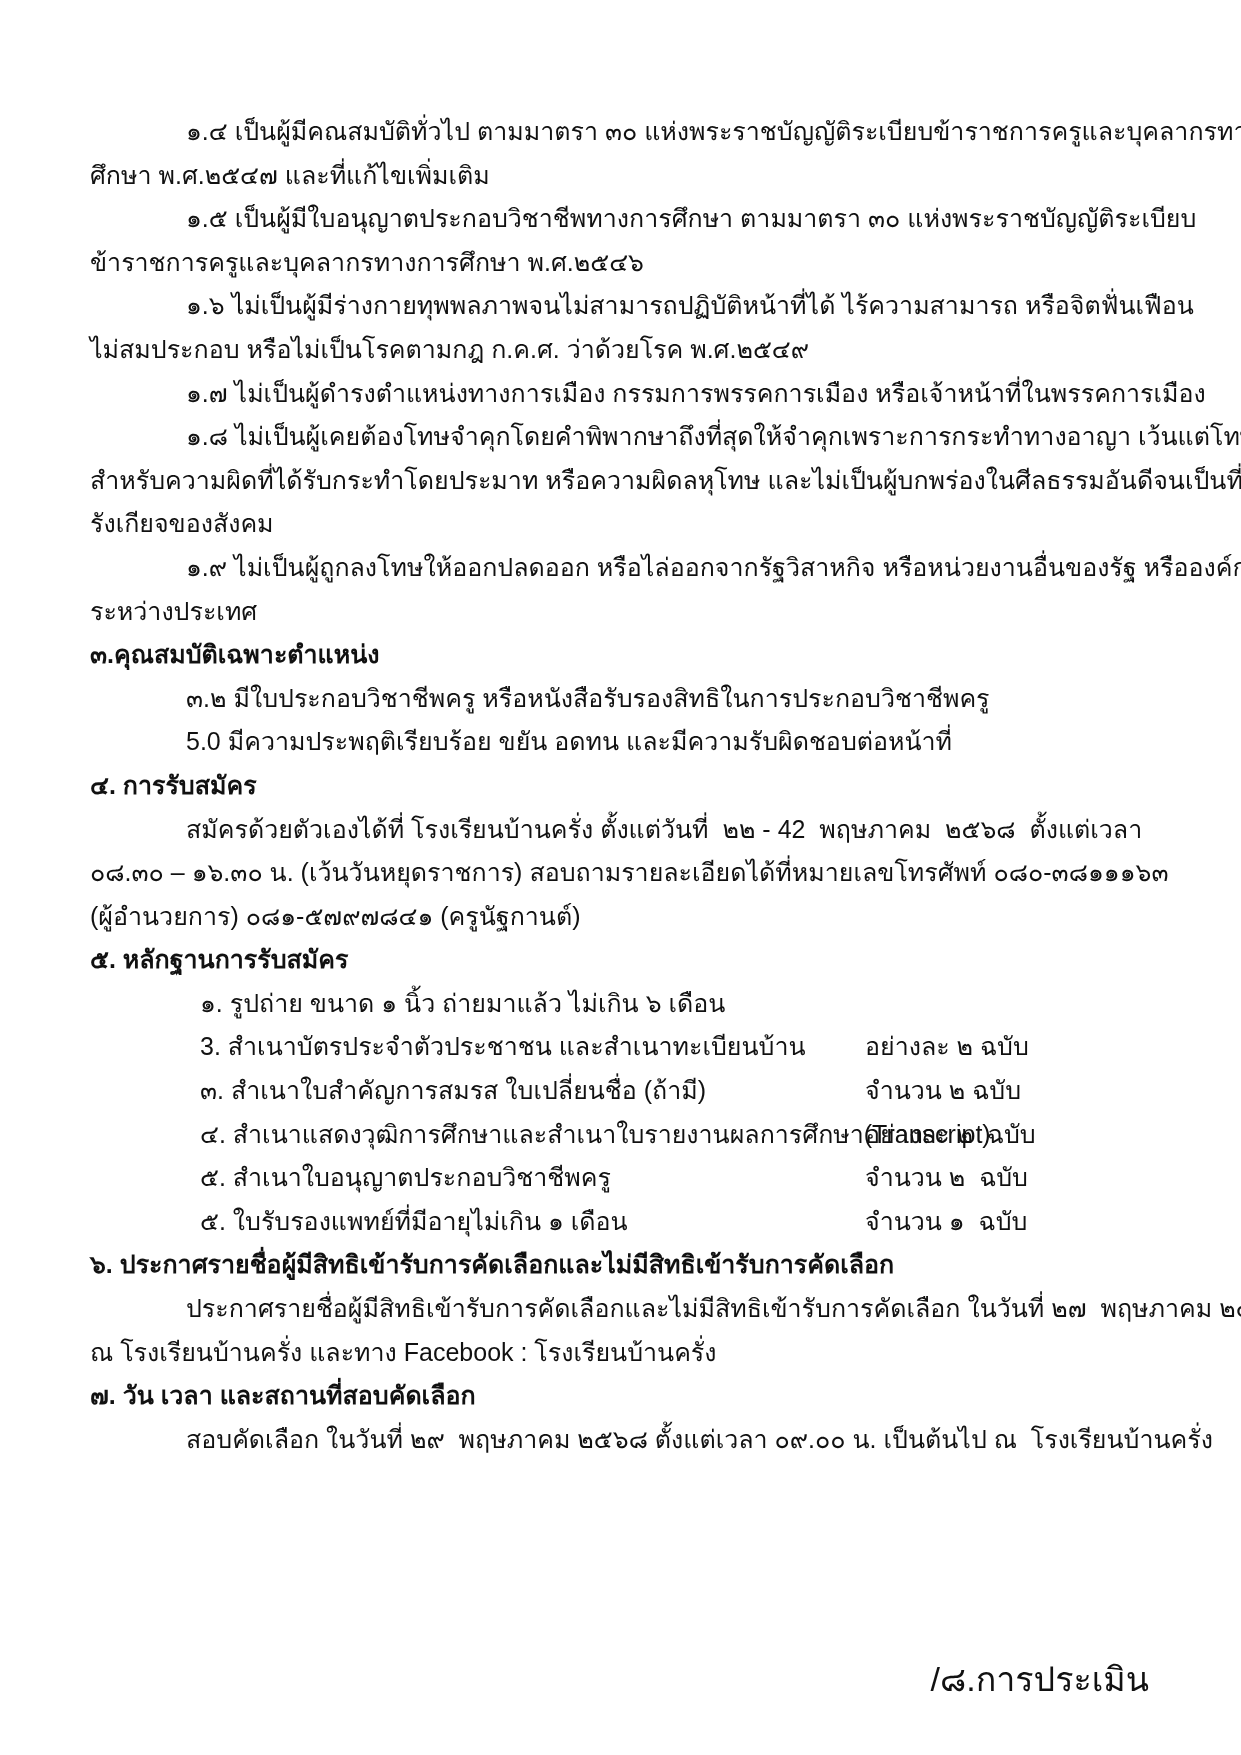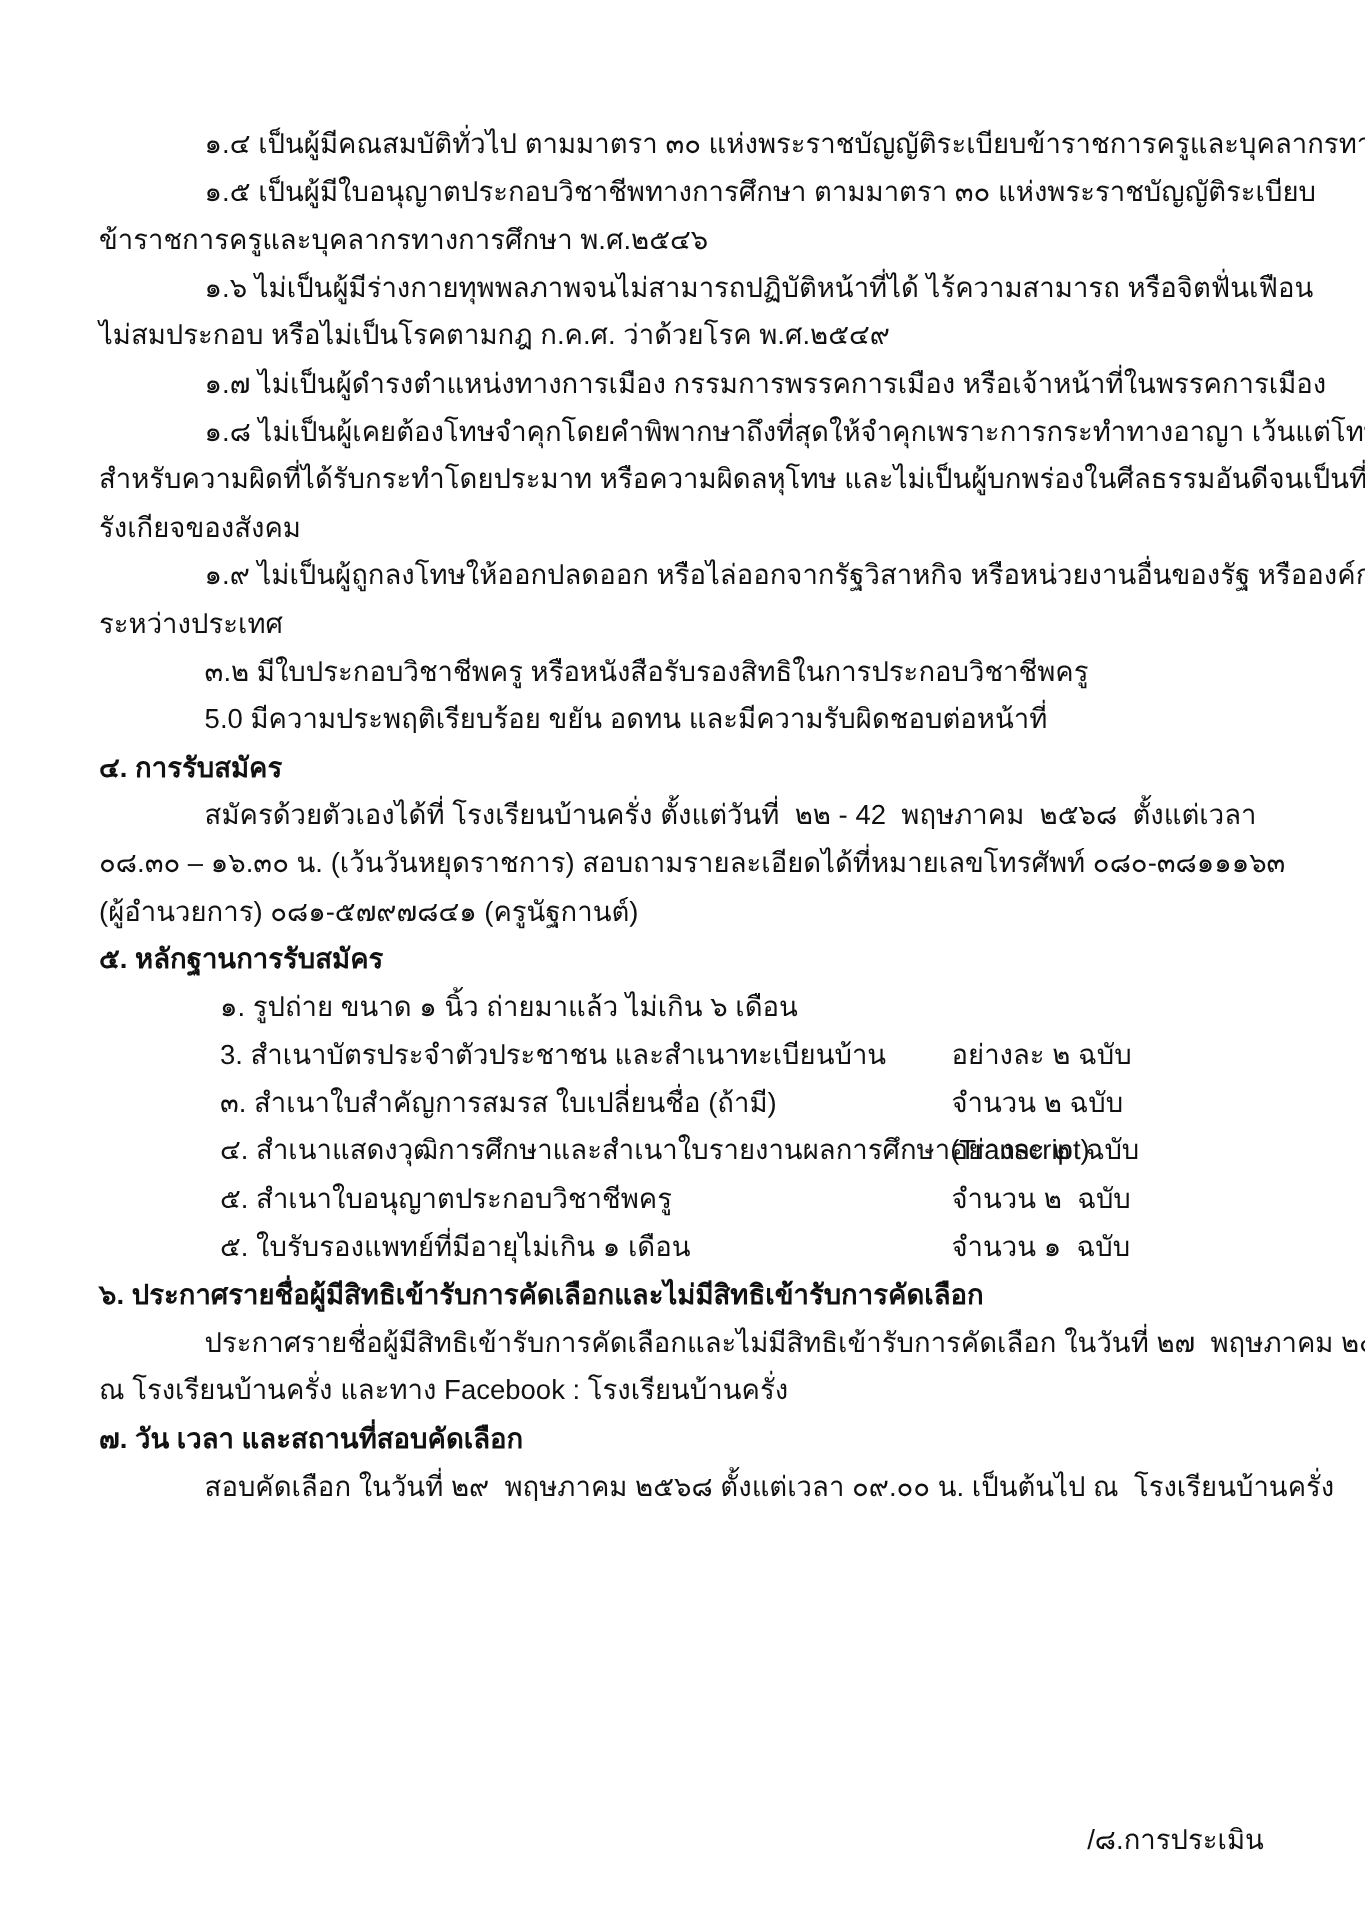--- a/index.html
+++ b/index.html
@@ -28,42 +28,44 @@
     box-sizing: border-box;
     padding-left: 110px;
     width: 775px;
     white-space: pre;
   }
   .doc-qty { white-space: pre; flex: 1; }
   .footer {
     position: absolute;
     top: 1652px;
     right: 92px;
-    font-size: 25px;
+    font-size: 34px;
     white-space: pre;
   }
 </style>
 </head>
 <body>
 
 <div class="page">
   <div class="content">
 
     <div class="line indent">๑.๔ เป็นผู้มีคณสมบัติทั่วไป ตามมาตรา ๓๐ แห่งพระราชบัญญัติระเบียบข้าราชการครูและบุคลากรทางการ</div>
+    <div class="line">ศึกษา พ.ศ.๒๕๔๗ และที่แก้ไขเพิ่มเติม</div>
     <div class="line indent">๑.๕ เป็นผู้มีใบอนุญาตประกอบวิชาชีพทางการศึกษา ตามมาตรา ๓๐ แห่งพระราชบัญญัติระเบียบ</div>
     <div class="line">ข้าราชการครูและบุคลากรทางการศึกษา พ.ศ.๒๕๔๖</div>
     <div class="line indent">๑.๖ ไม่เป็นผู้มีร่างกายทุพพลภาพจนไม่สามารถปฏิบัติหน้าที่ได้ ไร้ความสามารถ หรือจิตฟั่นเฟือน</div>
     <div class="line">ไม่สมประกอบ หรือไม่เป็นโรคตามกฎ ก.ค.ศ. ว่าด้วยโรค พ.ศ.๒๕๔๙</div>
     <div class="line indent">๑.๗ ไม่เป็นผู้ดำรงตำแหน่งทางการเมือง กรรมการพรรคการเมือง หรือเจ้าหน้าที่ในพรรคการเมือง</div>
     <div class="line indent">๑.๘ ไม่เป็นผู้เคยต้องโทษจำคุกโดยคำพิพากษาถึงที่สุดให้จำคุกเพราะการกระทำทางอาญา เว้นแต่โทษ</div>
     <div class="line">สำหรับความผิดที่ได้รับกระทำโดยประมาท หรือความผิดลหุโทษ และไม่เป็นผู้บกพร่องในศีลธรรมอันดีจนเป็นที่</div>
     <div class="line">รังเกียจของสังคม</div>
     <div class="line indent">๑.๙ ไม่เป็นผู้ถูกลงโทษให้ออกปลดออก หรือไล่ออกจากรัฐวิสาหกิจ หรือหน่วยงานอื่นของรัฐ หรือองค์กร</div>
     <div class="line">ระหว่างประเทศ</div>
 
+    <div class="heading">๓.คุณสมบัติเฉพาะตำแหน่ง</div>
     <div class="line indent">๓.๒ มีใบประกอบวิชาชีพครู หรือหนังสือรับรองสิทธิในการประกอบวิชาชีพครู</div>
     <div class="line indent">5.0 มีความประพฤติเรียบร้อย ขยัน อดทน และมีความรับผิดชอบต่อหน้าที่</div>
 
     <div class="heading">๔. การรับสมัคร</div>
     <div class="line indent">สมัครด้วยตัวเองได้ที่ โรงเรียนบ้านครั่ง ตั้งแต่วันที่  ๒๒ - 42  พฤษภาคม  ๒๕๖๘  ตั้งแต่เวลา</div>
     <div class="line">๐๘.๓๐ – ๑๖.๓๐ น. (เว้นวันหยุดราชการ) สอบถามรายละเอียดได้ที่หมายเลขโทรศัพท์ ๐๘๐-๓๘๑๑๑๖๓</div>
     <div class="line">(ผู้อำนวยการ) ๐๘๑-๕๗๙๗๘๔๑ (ครูนัฐกานต์)</div>
 
     <div class="heading">๕. หลักฐานการรับสมัคร</div>
     <div class="doc-row">

